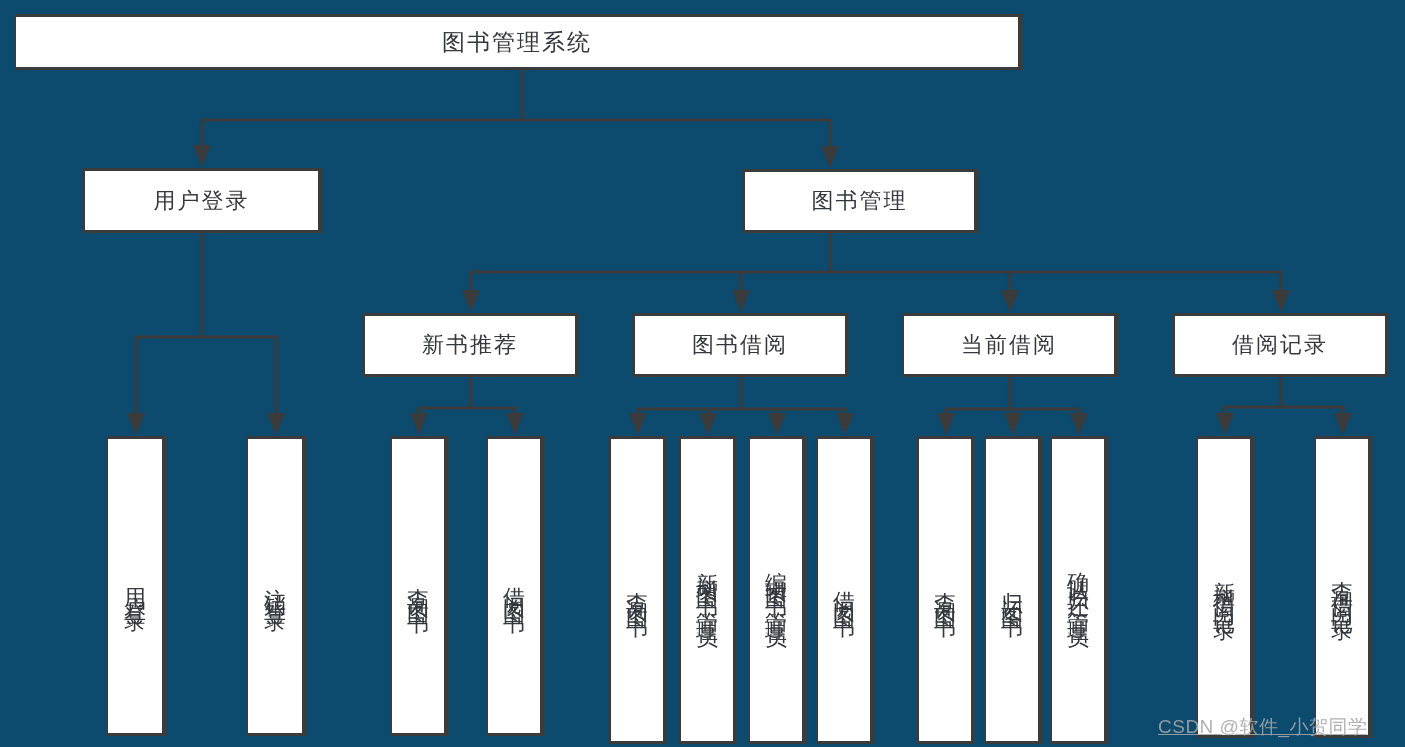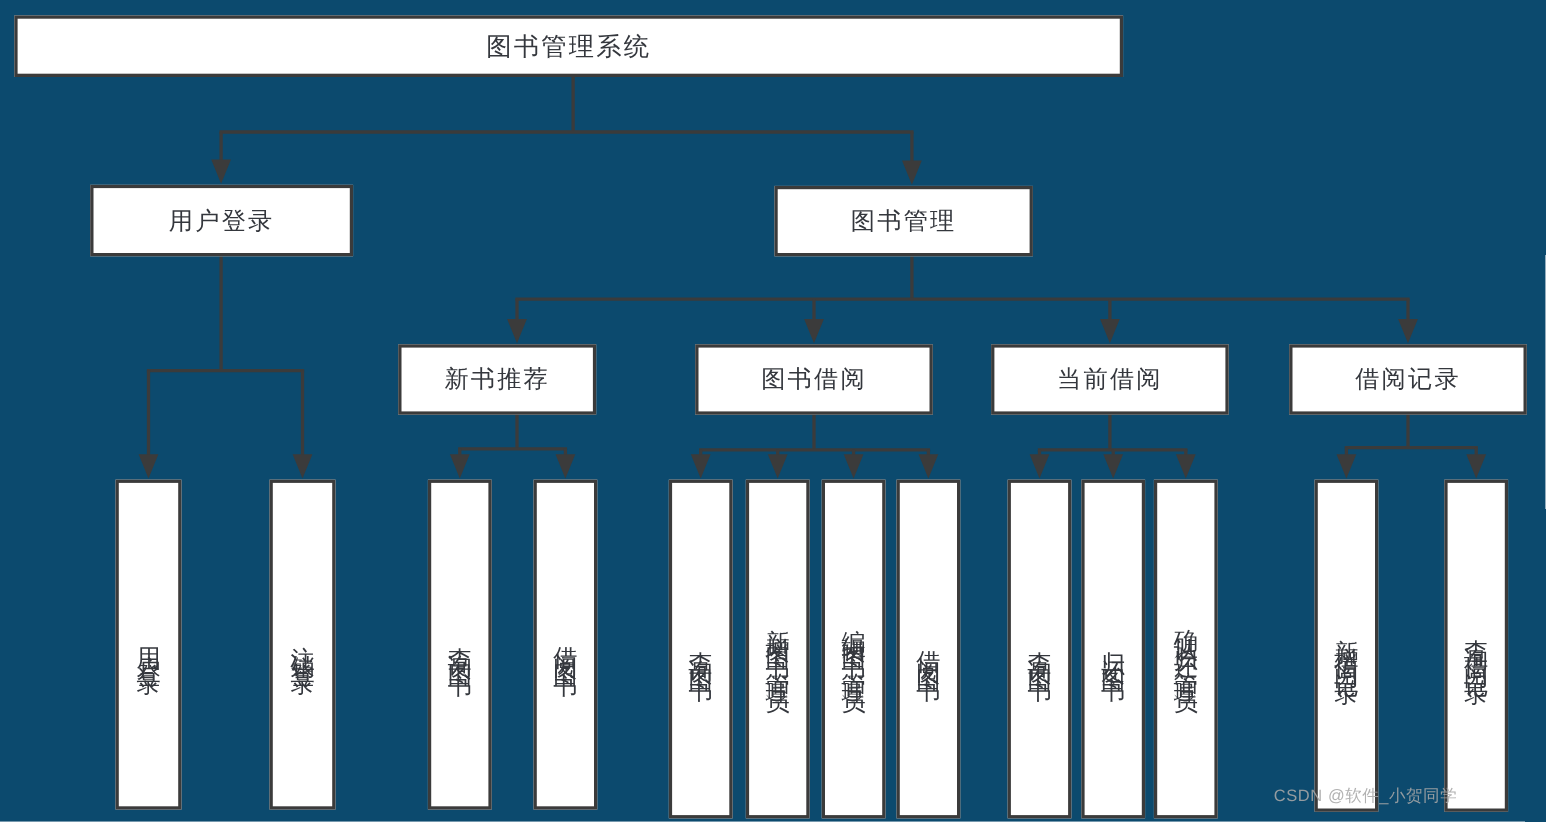--- a/index.html
+++ b/index.html
@@ -23,23 +23,24 @@
   .h .lbl{font-size:22px;letter-spacing:2px;white-space:nowrap;}
   .root-box .lbl{font-size:23px;letter-spacing:2px;}
   .v{
     writing-mode:vertical-rl;
     text-orientation:mixed;
   }
   .v .lbl{font-size:22px;letter-spacing:8px;white-space:nowrap;}
   .lbl{display:block;}
   #watermark{
     position:absolute;left:1158px;top:714px;
-    font-size:15px;color:#a7a7a7;opacity:.88;
+    font-size:19px;color:#a7a7a7;opacity:.88;
     letter-spacing:.5px;white-space:nowrap;
     z-index:5;
+    text-decoration:underline;
   }
 </style>
 </head>
 <body>
 
 <div id="stage">
 
   <svg id="wires" width="1405" height="747" viewBox="0 0 1405 747" xmlns="http://www.w3.org/2000/svg">
     <g stroke="#3b3b3b" stroke-width="3" fill="none">
 
@@ -106,25 +107,25 @@
     </g>
   </svg>
 
   <div class="box h root-box" style="left:13px;top:14px;width:1008px;height:56px">
     <span class="lbl">图书管理系统</span>
   </div>
 
   <div class="box h" style="left:82px;top:168px;width:239px;height:65px">
     <span class="lbl">用户登录</span>
   </div>
-  <div class="box h" style="left:704px;top:169px;width:235px;height:64px">
+  <div class="box h" style="left:742px;top:169px;width:235px;height:64px">
     <span class="lbl">图书管理</span>
   </div>
 
-  <div class="box h" style="left:362px;top:313px;width:180px;height:64px">
+  <div class="box h" style="left:362px;top:313px;width:216px;height:64px">
     <span class="lbl">新书推荐</span>
   </div>
   <div class="box h" style="left:901px;top:313px;width:216px;height:64px">
     <span class="lbl">当前借阅</span>
   </div>
   <div class="box h" style="left:632px;top:313px;width:216px;height:64px">
     <span class="lbl">图书借阅</span>
   </div>
   <div class="box h" style="left:1172px;top:313px;width:216px;height:64px">
     <span class="lbl">借阅记录</span>

